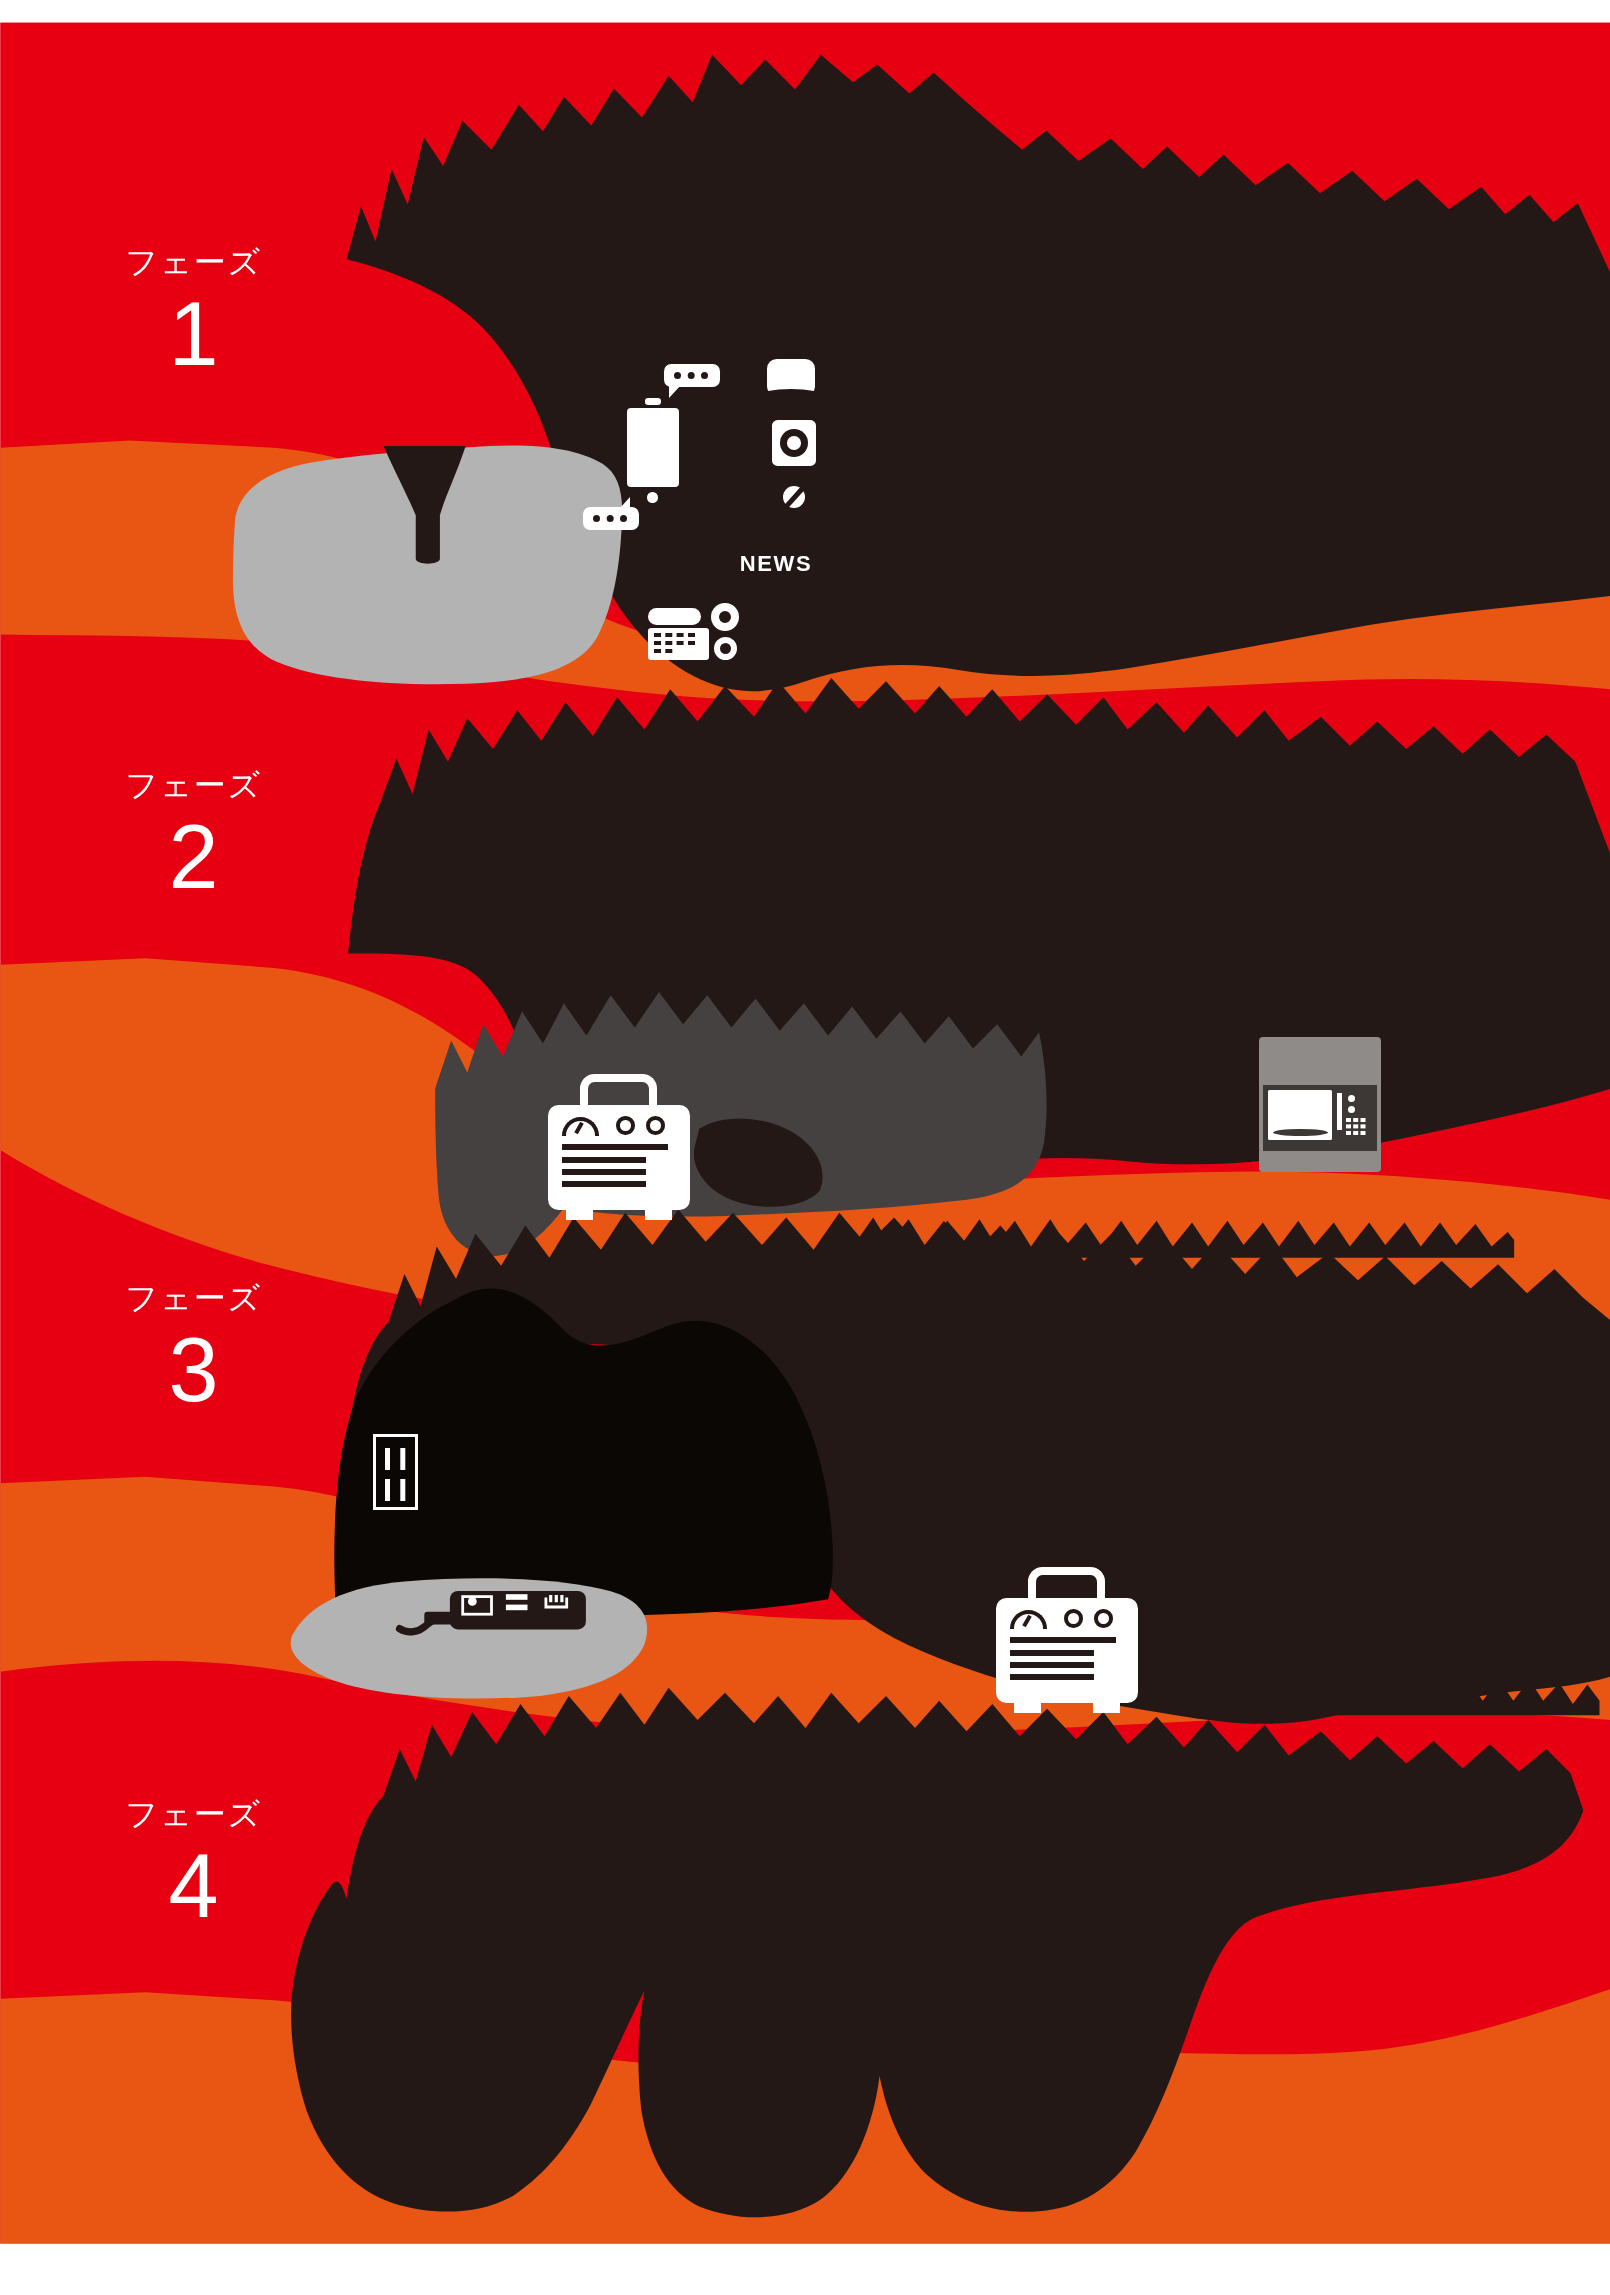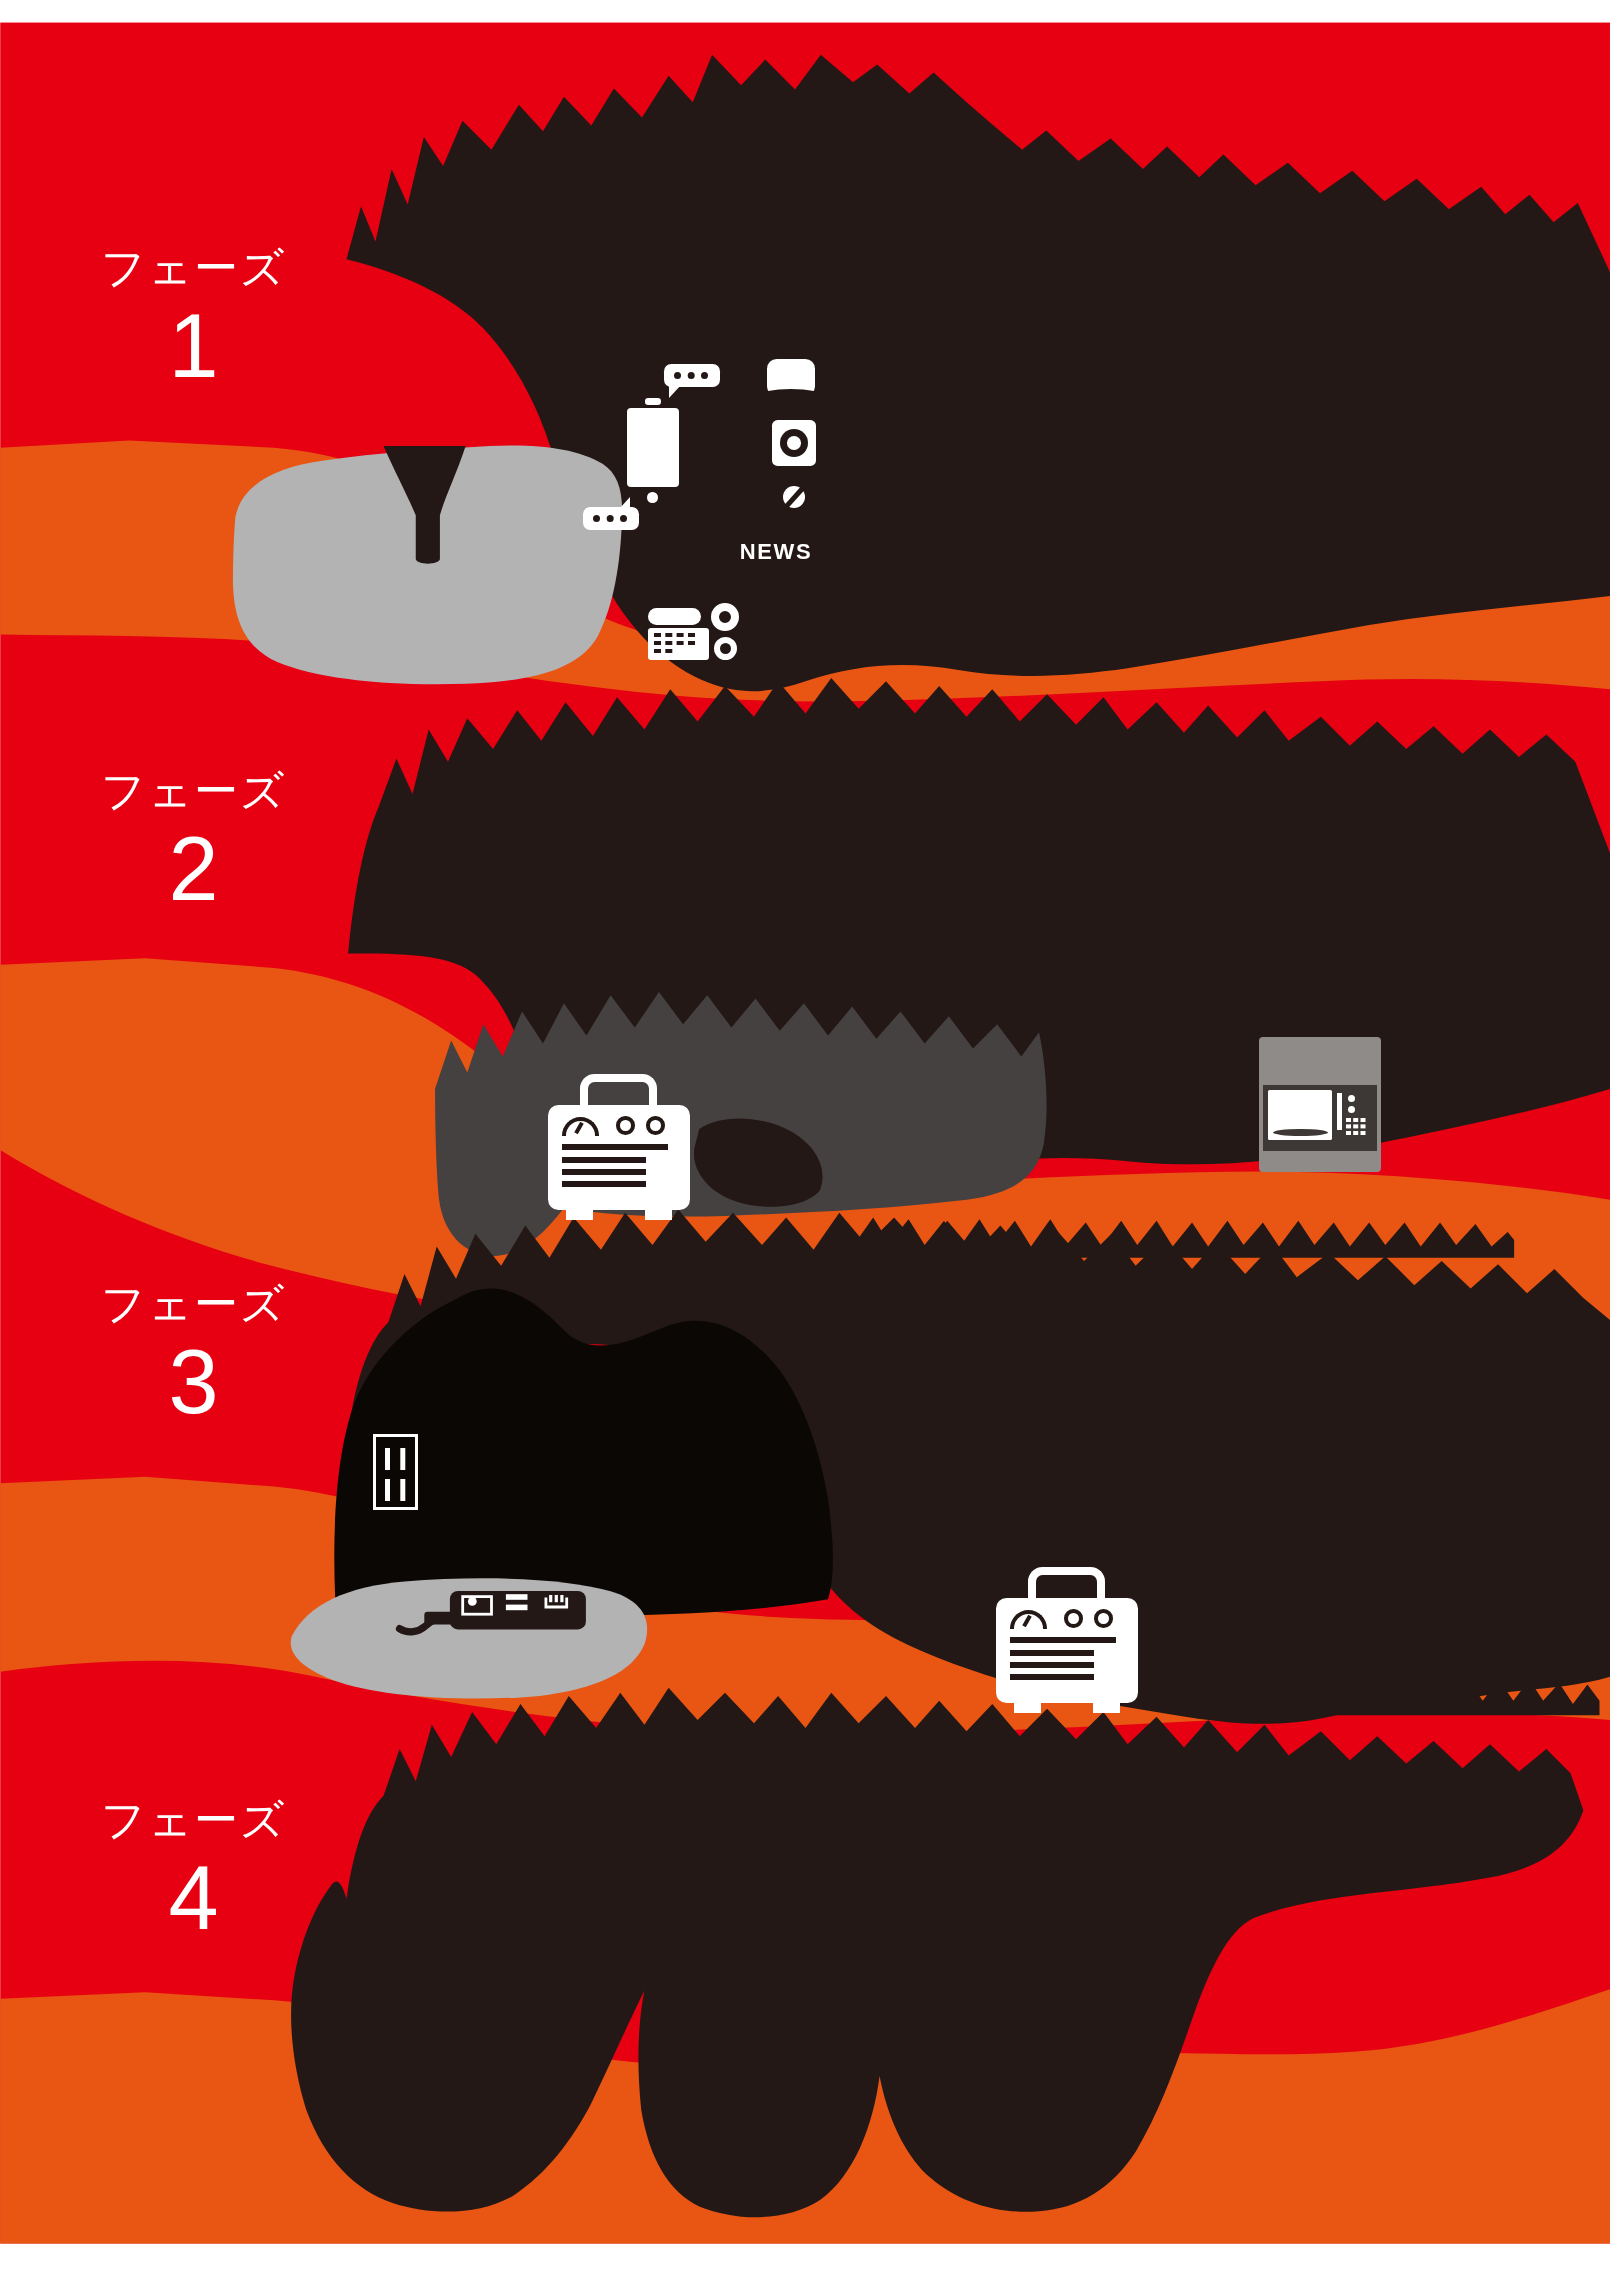--- a/index.html
+++ b/index.html
@@ -7,25 +7,25 @@
     --charcoal:#454140; --gray-light:#b3b3b4; --gray-mid:#8f8b88;
     --panel-dark:#3d3835; --caption-ink:#3f3a35; --white:#ffffff;
   }
   *{margin:0;padding:0;box-sizing:border-box}
   html,body{background:#fff}
   body{font-family:"Liberation Sans","DejaVu Sans",sans-serif}
   #stage{position:relative;width:1611px;height:2295px;background:var(--white);overflow:hidden}
   #bg{position:absolute;left:0;top:0}
   .abs{position:absolute}
   .phase-tag{position:absolute;width:209px;text-align:center;color:var(--white);line-height:1}
-  .phase-tag .lbl{font-size:44px;letter-spacing:1.6px}
+  .phase-tag .lbl{font-size:32px;letter-spacing:1.6px}
   .phase-tag .num{font-size:90px;font-weight:300;margin-top:11.3px}
   .caption{position:absolute;left:266px;top:561px;width:300px;text-align:center;
            color:var(--caption-ink);font-size:29px;line-height:1.32;letter-spacing:0.8px}
-  .news{position:absolute;left:723px;top:539px;width:106px;text-align:center;
+  .news{position:absolute;left:723px;top:551px;width:106px;text-align:center;
         color:var(--white);font-weight:bold;font-size:22px;letter-spacing:1.6px}
   
   .icon *{position:absolute}
   
   .bubble{width:56px;height:23.4px}
   .bubble .bd{left:0;top:0;width:56px;height:22.6px;background:var(--white);border-radius:7.2px}
   .bubble .dots{left:9.7px;top:8px;width:7.2px;height:7.2px;border-radius:50%;background:var(--ink);
                 box-shadow:13.7px 0 0 var(--ink),27px 0 0 var(--ink)}
   .bubble .tail-dl{left:4.8px;top:21px;width:0;height:0;border-top:13.7px solid var(--white);border-right:12px solid transparent}
   .bubble .tail-ur{left:37px;top:-9.7px;width:0;height:0;border-bottom:11.3px solid var(--white);border-left:10.5px solid transparent}

